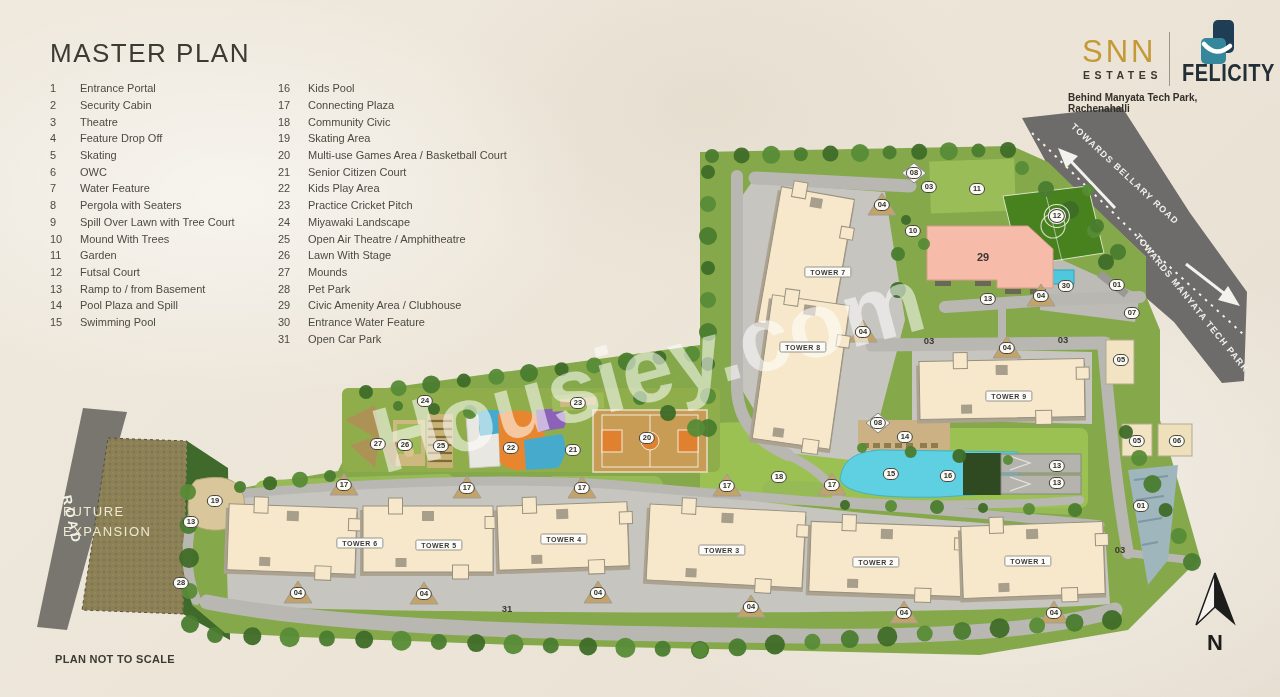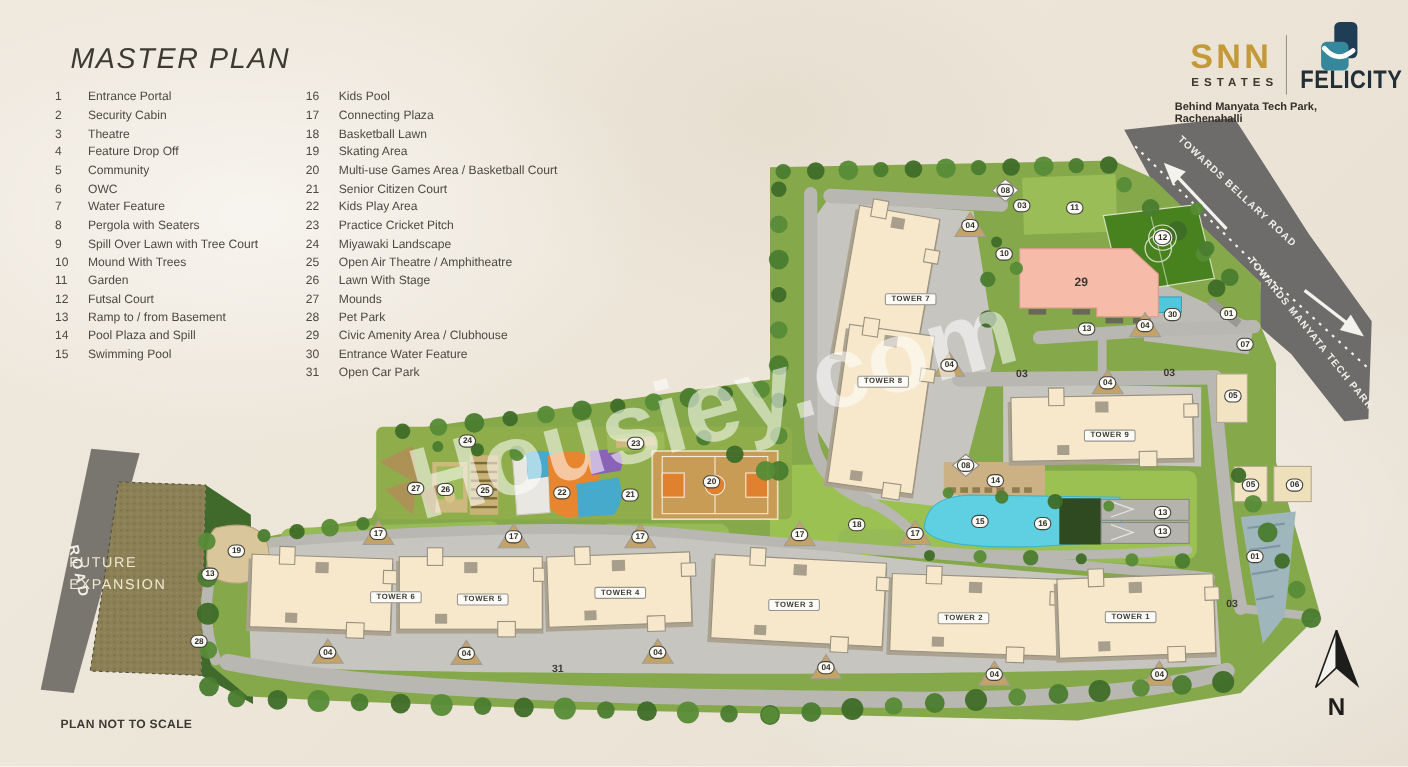--- a/index.html
+++ b/index.html
@@ -5,30 +5,30 @@
   html,body{margin:0;padding:0;}
   #stage{position:relative;width:1280px;height:697px;overflow:hidden;
     font-family:"Liberation Sans",sans-serif;
     background:
       radial-gradient(520px 300px at 18% 28%, rgba(255,255,255,.55), rgba(255,255,255,0) 70%),
       radial-gradient(600px 380px at 78% 70%, rgba(255,255,255,.45), rgba(255,255,255,0) 70%),
       radial-gradient(400px 260px at 55% 15%, rgba(224,214,198,.5), rgba(224,214,198,0) 70%),
       linear-gradient(135deg,#efe9de 0%,#ece5d8 45%,#e7dfd2 100%);}
   #site-svg{position:absolute;left:0;top:0;}
   .abs{position:absolute;}
-  #page-title{left:64px;top:38px;font-size:26px;letter-spacing:1.5px;color:#3c3a33;font-style:italic;}
+  #page-title{left:50px;top:38px;font-size:26px;letter-spacing:1.5px;color:#3c3a33;}
   .legend-col{position:absolute;top:80px;}
   #legend-col1{left:50px;}
   #legend-col2{left:278px;}
   .lrow{display:flex;height:16.7px;align-items:center;font-size:11px;color:#4c4a42;}
   .lnum{width:30px;flex:0 0 30px;}
   .llabel{white-space:nowrap;}
   
   #brand{left:1068px;top:22px;width:190px;height:90px;}
-  #snn-word{position:absolute;left:14px;top:12px;font-size:31px;font-weight:bold;color:#c49a38;letter-spacing:3px;}
+  #snn-word{position:absolute;left:14px;top:12px;font-size:31px;font-weight:normal;color:#c49a38;letter-spacing:3px;}
   #estates-word{position:absolute;left:15px;top:47px;font-size:10.5px;font-weight:bold;color:#3a382f;letter-spacing:4.6px;}
   #brand-divider{position:absolute;left:101px;top:10px;width:1px;height:54px;background:#9a968c;}
   #felicity-word{position:absolute;left:114px;top:40px;font-size:20px;font-weight:bold;color:#222f36;letter-spacing:.5px;transform:scaleY(1.15);}
   #brand-tagline{position:absolute;left:0px;top:70px;width:190px;font-size:10px;font-weight:bold;color:#332f28;}
   
   .roadlabel{position:absolute;font-size:9px;font-weight:bold;color:#f2f0ea;letter-spacing:1.2px;white-space:nowrap;transform-origin:center;}
   #lbl-bellary{left:1125px;top:174px;transform:translate(-50%,-50%) rotate(43deg);}
   #lbl-manyata{left:1192px;top:303px;transform:translate(-50%,-50%) rotate(51deg);}
   #lbl-road{left:72px;top:520px;transform:translate(-50%,-50%) rotate(78deg);font-size:13px;font-weight:bold;color:#f4f1e9;letter-spacing:3px;}
   #lbl-future{left:128px;top:522px;transform:translate(-50%,-50%);width:130px;text-align:left;
@@ -409,21 +409,21 @@
       <div class="lrow">
         <span class="lnum">3</span>
         <span class="llabel">Theatre</span>
       </div>
       <div class="lrow">
         <span class="lnum">4</span>
         <span class="llabel">Feature Drop Off</span>
       </div>
       <div class="lrow">
         <span class="lnum">5</span>
-        <span class="llabel">Community</span>
+        <span class="llabel">Skating</span>
       </div>
       <div class="lrow">
         <span class="lnum">6</span>
         <span class="llabel">OWC</span>
       </div>
       <div class="lrow">
         <span class="lnum">7</span>
         <span class="llabel">Water Feature</span>
       </div>
       <div class="lrow">
@@ -463,21 +463,21 @@
       <div class="lrow">
         <span class="lnum">16</span>
         <span class="llabel">Kids Pool</span>
       </div>
       <div class="lrow">
         <span class="lnum">17</span>
         <span class="llabel">Connecting Plaza</span>
       </div>
       <div class="lrow">
         <span class="lnum">18</span>
-        <span class="llabel">Basketball Lawn</span>
+        <span class="llabel">Community Civic</span>
       </div>
       <div class="lrow">
         <span class="lnum">19</span>
         <span class="llabel">Skating Area</span>
       </div>
       <div class="lrow">
         <span class="lnum">20</span>
         <span class="llabel">Multi-use Games Area / Basketball Court</span>
       </div>
       <div class="lrow">

